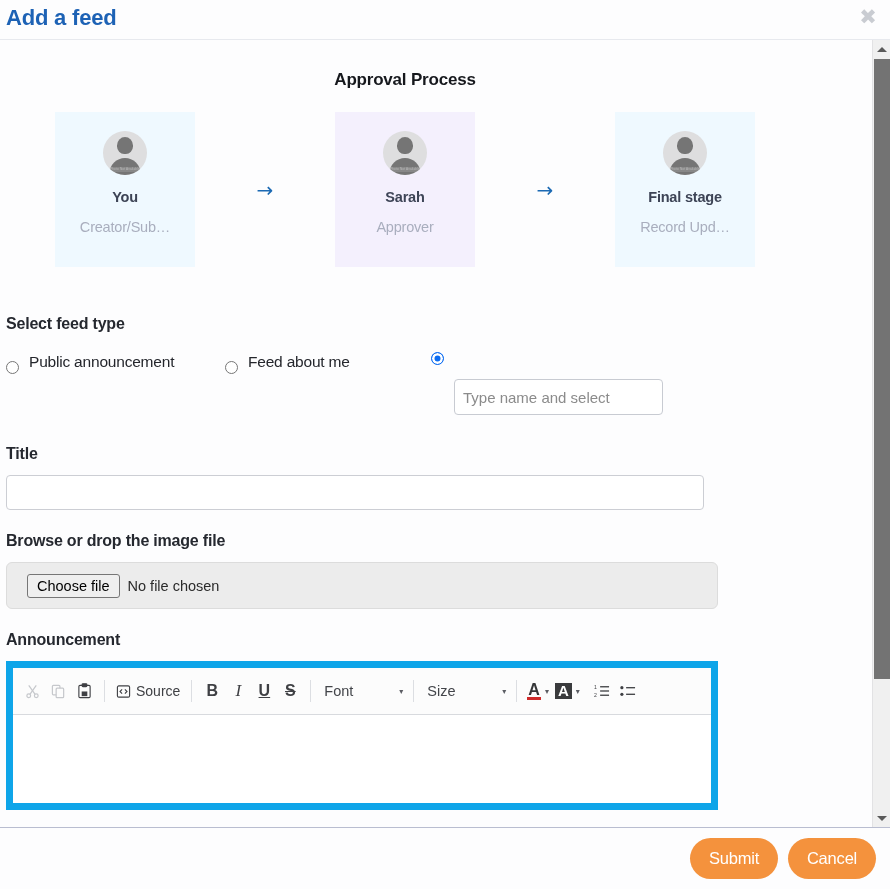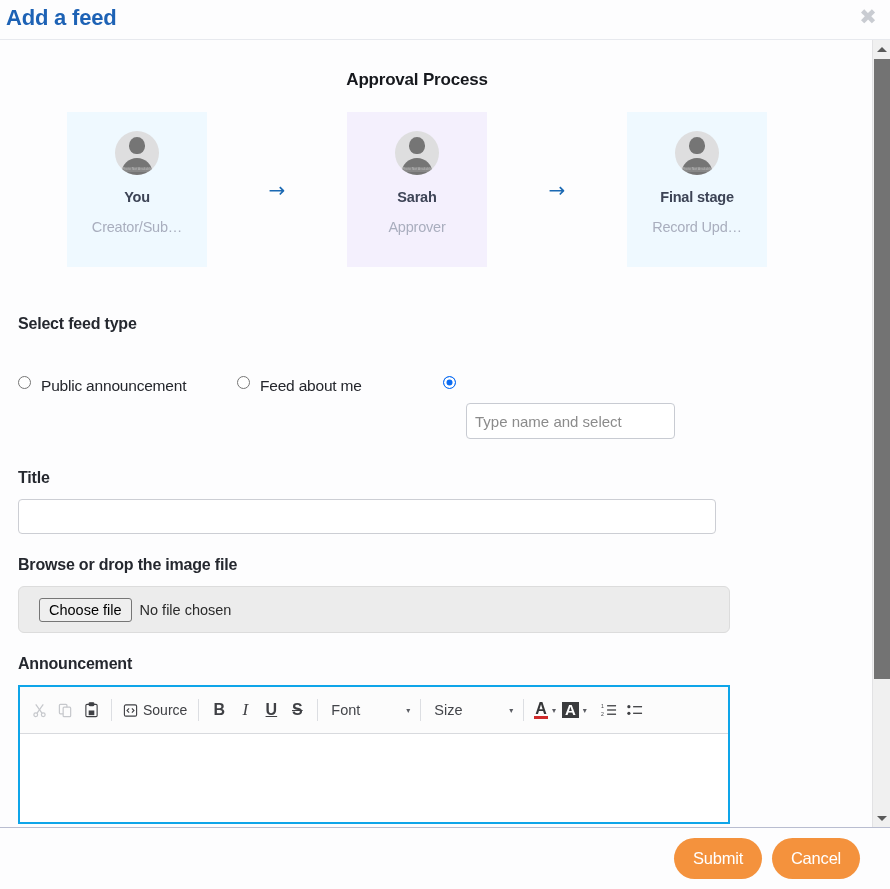--- a/index.html
+++ b/index.html
@@ -47,21 +47,21 @@
   }
 
   
   .modal-body-wrap {
     position: relative;
     flex: 1 1 auto;
     overflow: hidden;
   }
   .modal-body {
     position: absolute;
-    left: 12px; top: 0;
+    left: 0; top: 0;
     width: 810px;
     height: 100%;
     background: #fdfdfe;
     padding: 0;
     overflow: hidden;
   }
 
   
   .approval-title {
     text-align: center;
@@ -165,23 +165,22 @@
     margin-top: 16px;
     display: flex;
     align-items: flex-start;
   }
   .radio-col { position: relative; }
   .radio-col.c1 { width: 219px; }
   .radio-col.c2 { width: 206px; }
   .radio-col.c3 { width: 230px; }
   .radio-line {
     display: flex;
-    align-items: flex-start;
+    align-items: flex-end;
     gap: 10px;
-    margin-top: 24px;
   }
   .radio-dot {
     flex: 0 0 auto;
     width: 13px; height: 13px;
     border-radius: 50%;
     border: 1px solid #767676;
     background: #fff;
     margin-top: 3px;
     position: relative;
     cursor: pointer;
@@ -256,21 +255,21 @@
     color: #2b2b2b;
     text-align: right;
   }
 
   .announcement-label { margin-top: 22px; }
 
   
   .editor {
     margin-top: 12px;
     width: 712px;
-    border: 2px solid #0ea5e9;
+    border: 7px solid #0ea5e9;
     background: #e5e5e5;
   }
   .editor-toolbar {
     height: 47px;
     border-bottom: 1px solid #d8dade;
     background: #fcfcfc;
     display: flex;
     align-items: center;
     padding: 0 6px;
   }
@@ -339,21 +338,21 @@
 
   
   .modal-footer {
     flex: 0 0 62px;
     height: 62px;
     border-top: 1px solid #b9bdd0;
     background: #fdfdfe;
     display: flex;
     align-items: center;
     justify-content: flex-end;
-    padding-right: 30px;
+    padding-right: 14px;
     gap: 10px;
   }
   .btn-orange {
     min-width: 88px;
     height: 41px;
     border: none;
     border-radius: 21px;
     background: #f4923d;
     color: #ffffff;
     font-size: 16.5px;

